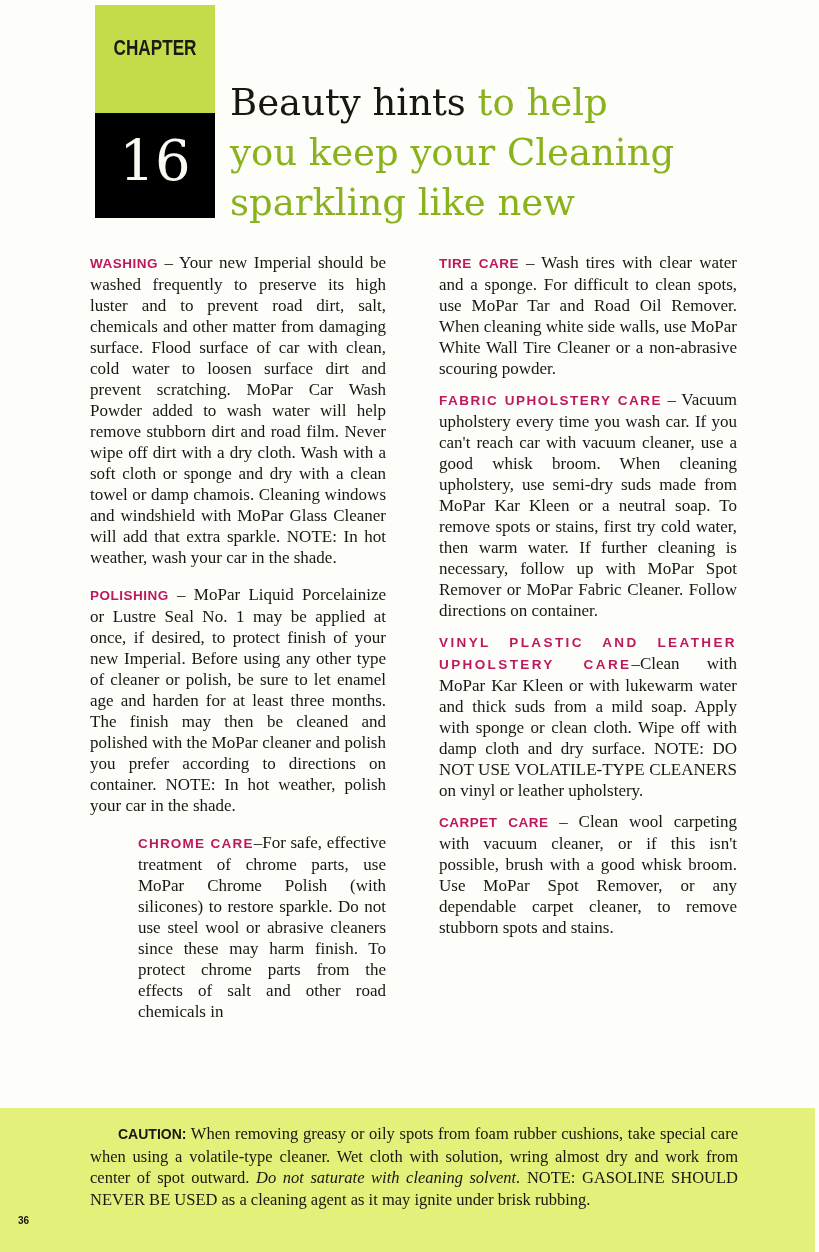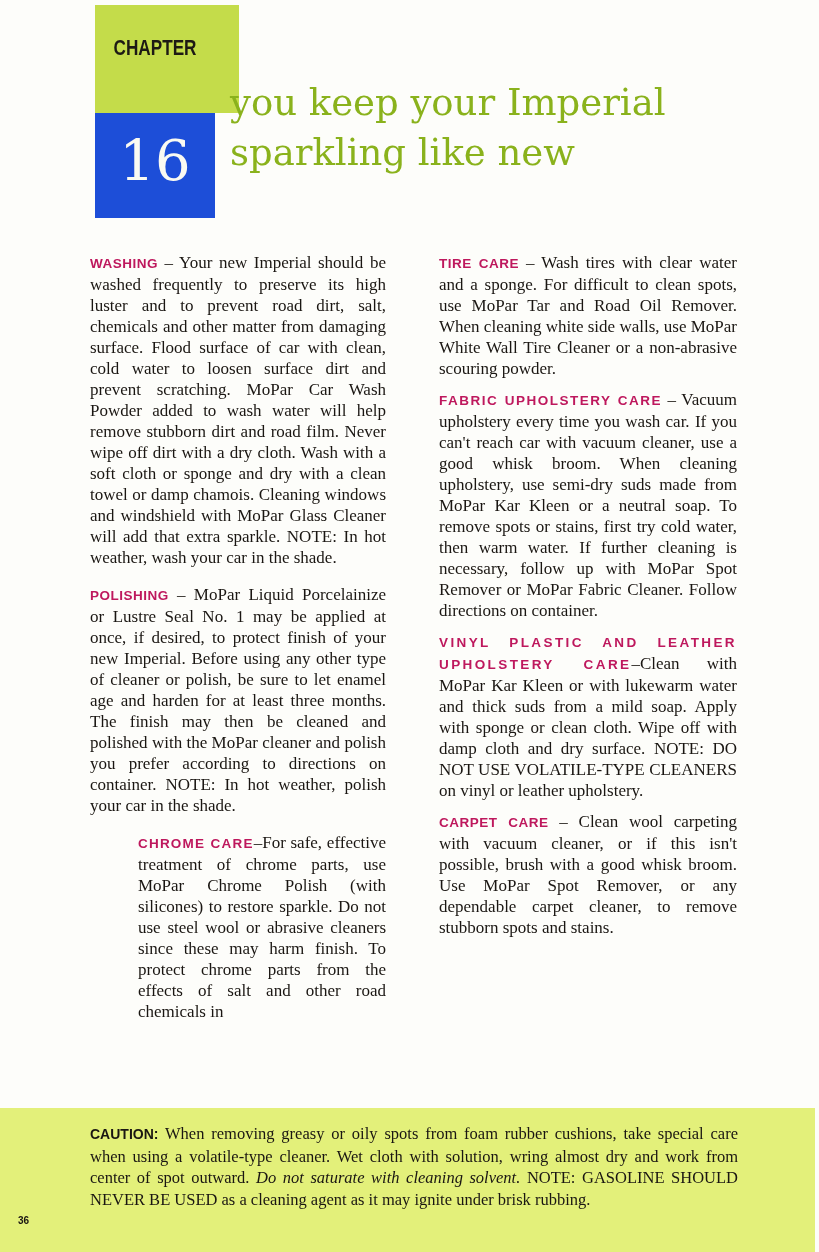--- a/index.html
+++ b/index.html
@@ -18,21 +18,21 @@
     .chapter-box {
       position: absolute;
       left: 95px;
       top: 5px;
       width: 120px;
       height: 213px;
     }
     .chapter-top {
       position: absolute;
       left: 0; top: 0;
-      width: 144px;
+      width: 120px;
       height: 108px;
       background: #c4dc4a;
     }
     .chapter-label {
       position: absolute;
       left: 0;
       width: 120px;
       top: 30px;
       text-align: center;
       font-family: "Liberation Sans", "DejaVu Sans", sans-serif;
@@ -40,21 +40,21 @@
       font-size: 22px;
       letter-spacing: 0px;
       transform: scaleX(0.78);
       color: #1d1a14;
     }
     .chapter-bottom {
       position: absolute;
       left: 0; top: 108px;
       width: 120px;
       height: 105px;
-      background: #1d4ed8;
+      background: #000000;
     }
     .chapter-number {
       position: absolute;
       left: 0;
       width: 120px;
       top: 20px;
       text-align: center;
       font-family: "DejaVu Serif", "Liberation Serif", serif;
       font-size: 56px;
       color: #fafaf2;
@@ -110,20 +110,21 @@
       width: 648px;
       font-size: 16.5px;
       line-height: 21.5px;
       text-align: justify;
       color: #1a1612;
     }
     .caution-head {
       font-family: "Liberation Sans", "DejaVu Sans", sans-serif;
       font-weight: bold;
       font-size: 14px;
+      margin-left: 28px;
     }
     .page-number {
       position: absolute;
       left: 18px;
       top: 107px;
       font-family: "Liberation Sans", "DejaVu Sans", sans-serif;
       font-weight: bold;
       font-size: 10px;
       color: #1a1612;
     }
@@ -134,21 +135,22 @@
 <div class="chapter-box">
   <div class="chapter-top">
     <div class="chapter-label">CHAPTER</div>
   </div>
   <div class="chapter-bottom">
     <div class="chapter-number">16</div>
   </div>
 </div>
 
 <div class="title">
-  <div>you keep your Imperial</div>
+  <div><span class="dark">Beauty hints</span><span> to help</span></div>
+  <div>you keep your Cleaning</div>
   <div>sparkling like new</div>
 </div>
 
 <div class="col col-left">
   <div class="section">
     <p><span class="head">WASHING</span><span> – </span><span>Your new Imperial should be washed frequently to preserve its high luster and to prevent road dirt, salt, chemicals and other matter from damaging surface. Flood surface of car with clean, cold water to loosen surface dirt and prevent scratching. MoPar Car Wash Powder added to wash water will help remove stubborn dirt and road film. Never wipe off dirt with a dry cloth. Wash with a soft cloth or sponge and dry with a clean towel or damp chamois. Cleaning windows and windshield with MoPar Glass Cleaner will add that extra sparkle. NOTE: In hot weather, wash your car in the shade.</span></p>
   </div>
   <div class="section" style="margin-top:16px;">
     <p><span class="head">POLISHING</span><span> – </span><span>MoPar Liquid Porcelainize or Lustre Seal No. 1 may be applied at once, if desired, to protect finish of your new Imperial. Before using any other type of cleaner or polish, be sure to let enamel age and harden for at least three months. The finish may then be cleaned and polished with the MoPar cleaner and polish you prefer according to directions on container. NOTE: In hot weather, polish your car in the shade.</span></p>
   </div>

